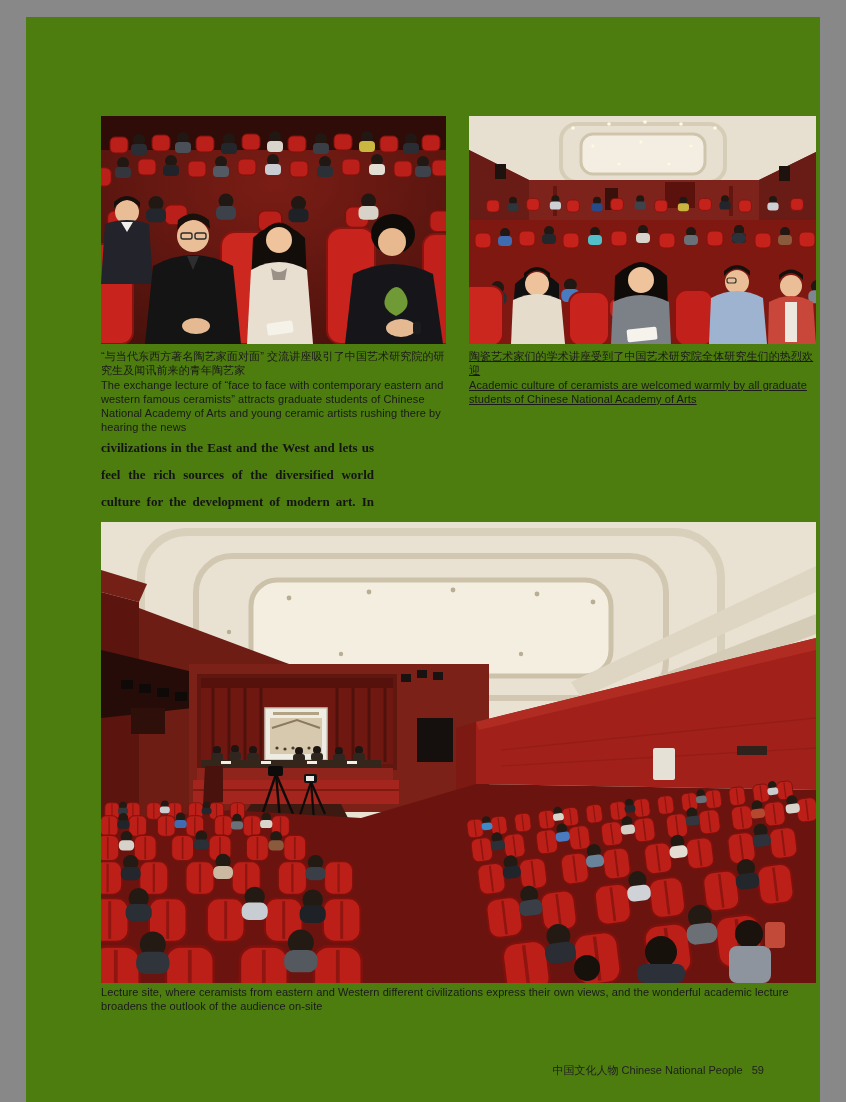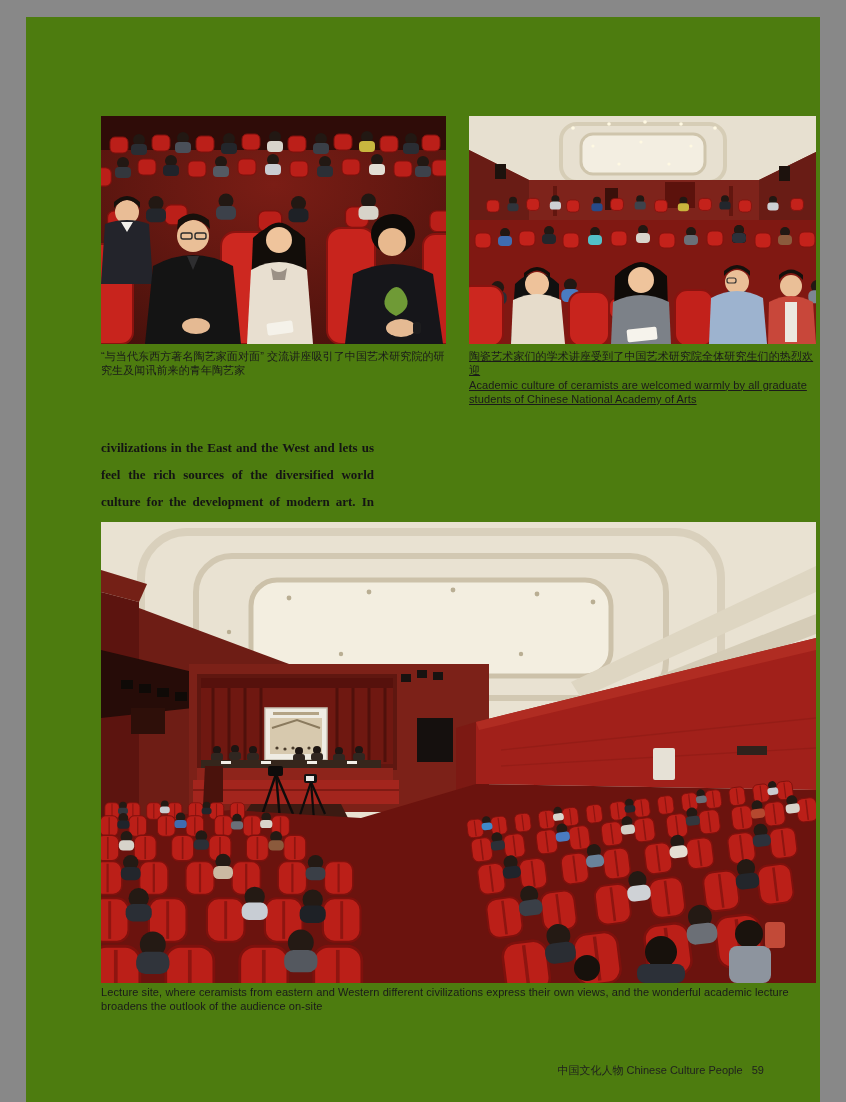--- a/index.html
+++ b/index.html
@@ -271,20 +271,21 @@
             <path d="M310,164 q12,-14 24,0 l0,-5 q-12,-11 -24,0 z" fill="#15100c"></path>
             <path d="M300,186 q22,-12 44,0 l3,42 -48,0 z" fill="#c8473a"></path>
             <path d="M316,186 l12,0 0,40 -12,0 z" fill="#ece8e0"></path>
           </g>
       </g>
     </svg>
   </figure>
 
   <div class="caption" id="caption-top-left">
     <p class="cn">“与当代东西方著名陶艺家面对面” 交流讲座吸引了中国艺术研究院的研究生及闻讯前来的青年陶艺家</p>
+    <p class="en">The exchange lecture of “face to face with contemporary eastern and western famous ceramists” attracts graduate students of Chinese National Academy of Arts and young ceramic artists rushing there by hearing the news</p>
   </div>
   <div class="caption" id="caption-top-right">
     <p class="cn">陶瓷艺术家们的学术讲座受到了中国艺术研究院全体研究生们的热烈欢迎</p>
     <p class="en">Academic culture of ceramists are welcomed warmly by all graduate students of Chinese National Academy of Arts</p>
   </div>
 
   <p class="bodycol" id="body-col-1">civilizations in the East and the West and lets us feel the rich sources of the diversified world culture for the development of modern art. In order to illustrate</p>
 
   <figure class="photo" id="photo-bottom" aria-label="Panoramic view of the lecture hall: stage with red curtain and projection screen, panelists at long table, camera tripods in aisle, audience in red seats, bright red side wall">
     <svg viewBox="0 0 715 461" preserveAspectRatio="none">
@@ -585,17 +586,17 @@
       </g>
     </svg>
   </figure>
 
   <div class="caption" id="caption-bottom">
     <p class="en">Lecture site, where ceramists from eastern and Western different civilizations express their own views, and the wonderful academic lecture broadens the outlook of the audience on-site</p>
   </div>
 
   <div class="footer">
     <span>中国文化人物</span>
-    <span>Chinese Culture People</span>
+    <span>Chinese National People</span>
     <span class="pgnum">59</span>
   </div>
 
 </div>
 
 </body></html>

